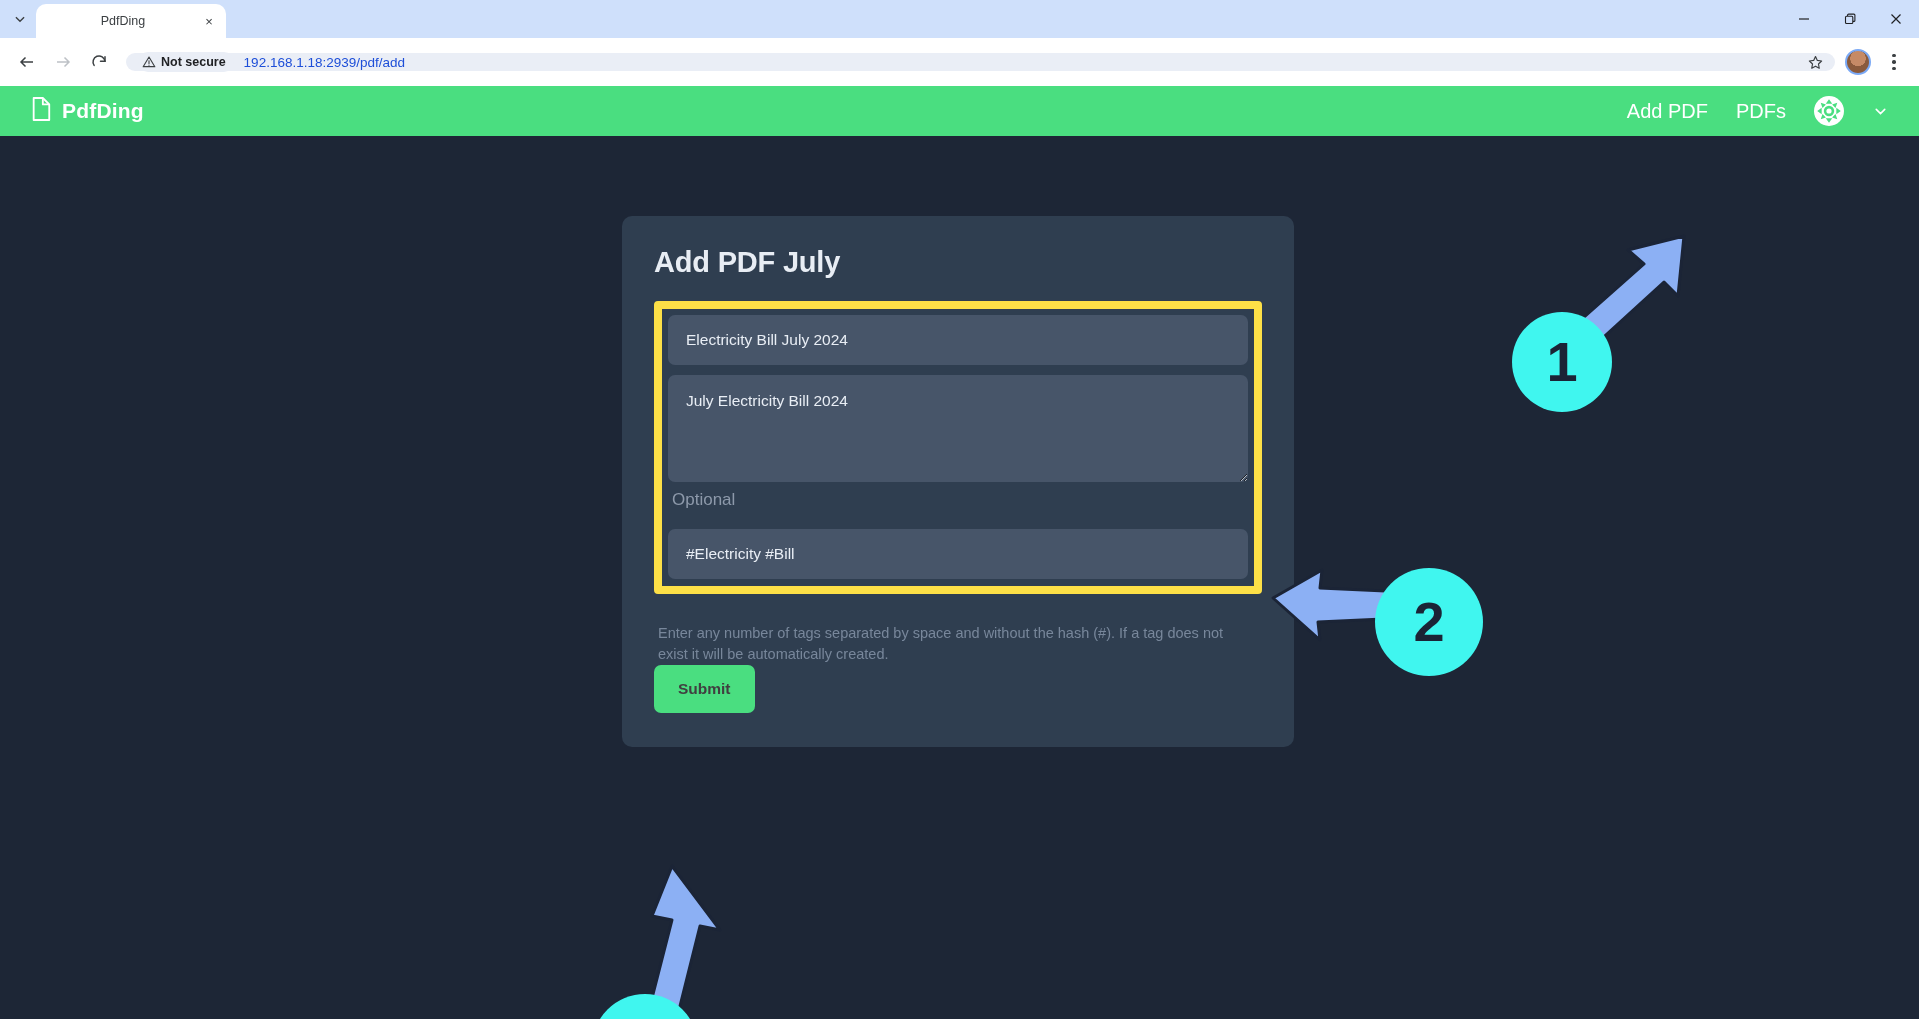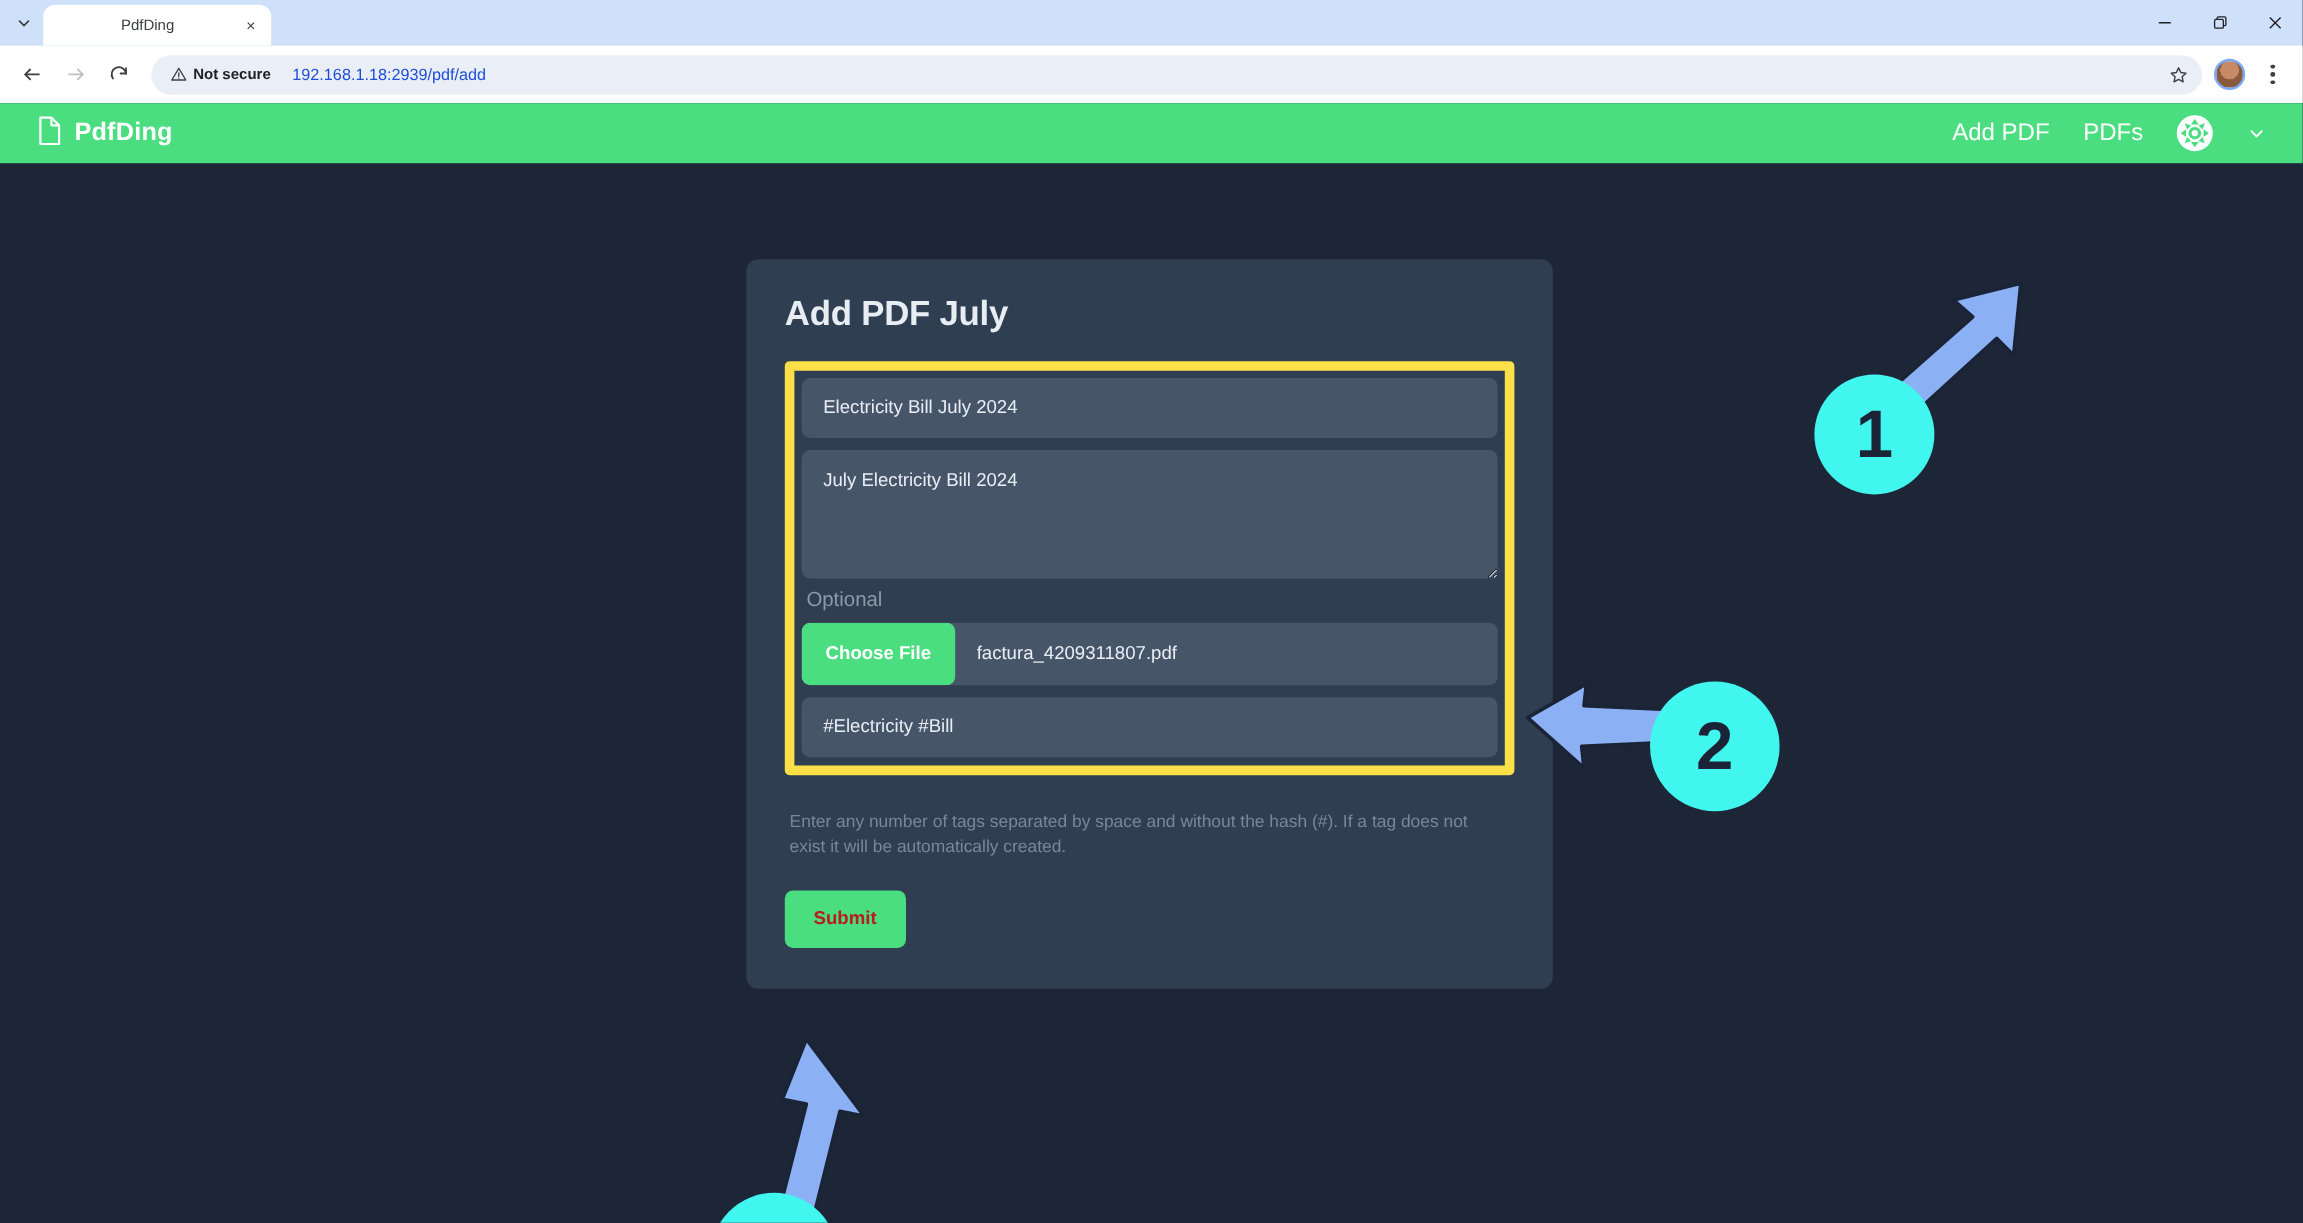--- a/index.html
+++ b/index.html
@@ -88,21 +88,21 @@
     display: flex; align-items: center; justify-content: center;
     border-radius: 50%;
     color: #3c4043;
     flex: none;
   }
   .nav-btn.disabled { color: #bdc1c6; }
   .nav-btn svg { width: 18px; height: 18px; }
 
   .omnibox {
     flex: 1;
-    height: 33px;
+    height: 18px;
     background: #eaeef6;
     border-radius: 17px;
     display: flex;
     align-items: center;
     padding: 0 6px 0 12px;
     margin: 0 8px;
     position: relative;
   }
   .not-secure {
     display: flex;
@@ -287,23 +287,22 @@
 
   .help-text {
     font-size: 14.5px;
     color: #78879b;
     line-height: 1.45;
     padding: 9px 4px 0 4px;
     max-width: 600px;
   }
 
   .submit-btn {
-    margin-top: 25px;
     background: #4ade80;
-    color: #b91c1c;
+    color: #404040;
     font-weight: bold;
     font-size: 15.5px;
     border: none;
     border-radius: 7px;
     padding: 0 24px;
     height: 48px;
     font-family: "Liberation Sans", sans-serif;
   }
 
   
@@ -447,24 +446,20 @@
 
     <div class="focus-group">
       <input class="field" value="Electricity Bill July 2024" style="">
 
       <div style="height:10px"></div>
 
       <textarea class="field" style="">July Electricity Bill 2024</textarea>
 
       <div class="hint">Optional</div>
 
-      <div class="filerow">
-        <button class="choose-btn">Choose File</button>
-        <span class="filename">factura_4209311807.pdf</span>
-      </div>
 
       <div style="height:10px"></div>
 
       <input class="field" value="#Electricity #Bill" style="">
     </div>
 
     <div class="help-text">Enter any number of tags separated by space and without the hash (#). If a tag does not exist it will be automatically created.</div>
 
     <button class="submit-btn">Submit</button>
   </div>

